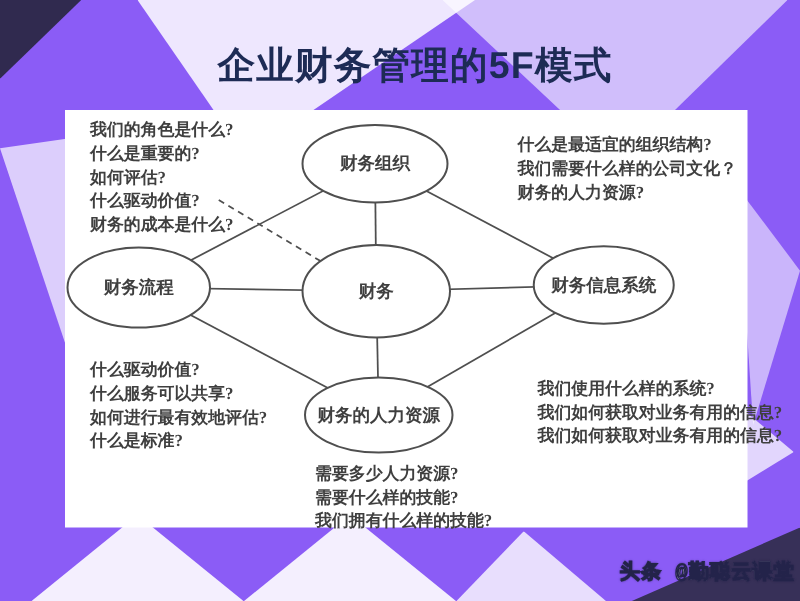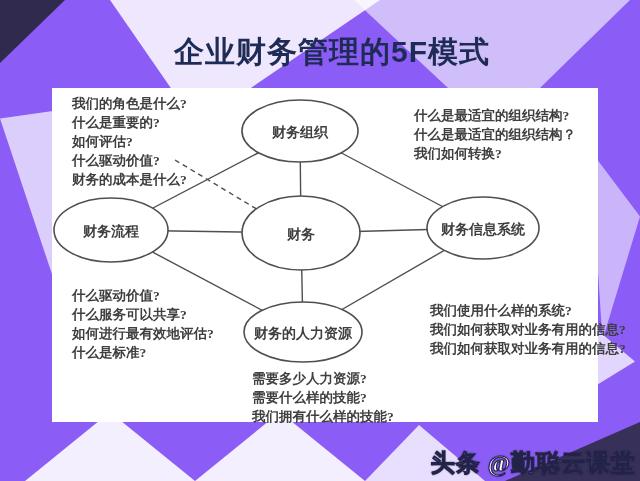--- a/index.html
+++ b/index.html
@@ -26,24 +26,24 @@
     color:#1d2b55;font-family:"Liberation Sans",sans-serif;}
 
   .panel{position:absolute;left:52px;top:88px;width:546px;height:334px;background:#ffffff;}
   .panel svg{position:absolute;left:0;top:0;}
 
   .node-label{font-family:"Liberation Serif",serif;font-weight:600;font-size:14px;fill:#3f3f3f;}
   .ann{position:absolute;}
   .ann-line{font-family:"Liberation Serif",serif;font-weight:600;font-size:13.5px;
     line-height:19px;color:#3f3f3f;white-space:nowrap;}
 
-  .watermark{position:absolute;top:447px;right:4px;font-size:24px;font-weight:bold;
+  .watermark{position:absolute;top:447px;right:4px;font-size:16px;font-weight:bold;
     letter-spacing:1px;color:#ffffff;-webkit-text-stroke:1px #23234a;
     text-shadow:0 0 2px rgba(35,35,74,.85),0 0 1px rgba(35,35,74,.9);
-    font-family:Liberation Serif, serif;}
+    font-family:Liberation Mono, monospace;}
 </style>
 </head>
 <body>
 
 <div class="stage">
 
   <div class="tri t1"></div>
   <div class="tri t2"></div>
   <div class="tri t3"></div>
   <div class="tri t4"></div>
@@ -81,22 +81,22 @@
     <div>
         <div class="ann" style="left: 20px; top: 6px;">
           <div class="ann-line">我们的角色是什么?</div>
           <div class="ann-line">什么是重要的?</div>
           <div class="ann-line">如何评估?</div>
           <div class="ann-line">什么驱动价值?</div>
           <div class="ann-line">财务的成本是什么?</div>
         </div>
         <div class="ann" style="left: 362px; top: 18px;">
           <div class="ann-line">什么是最适宜的组织结构?</div>
-          <div class="ann-line">什么是最适宜的组织结构？</div>
-          <div class="ann-line">我们如何转换?</div>
+          <div class="ann-line">我们需要什么样的公司文化？</div>
+          <div class="ann-line">财务的人力资源?</div>
         </div>
         <div class="ann" style="left: 20px; top: 198px;">
           <div class="ann-line">什么驱动价值?</div>
           <div class="ann-line">什么服务可以共享?</div>
           <div class="ann-line">如何进行最有效地评估?</div>
           <div class="ann-line">什么是标准?</div>
         </div>
         <div class="ann" style="left: 354px; top: 213px; margin-left: 24px;">
           <div class="ann-line">我们使用什么样的系统?</div>
           <div class="ann-line">我们如何获取对业务有用的信息?</div>

